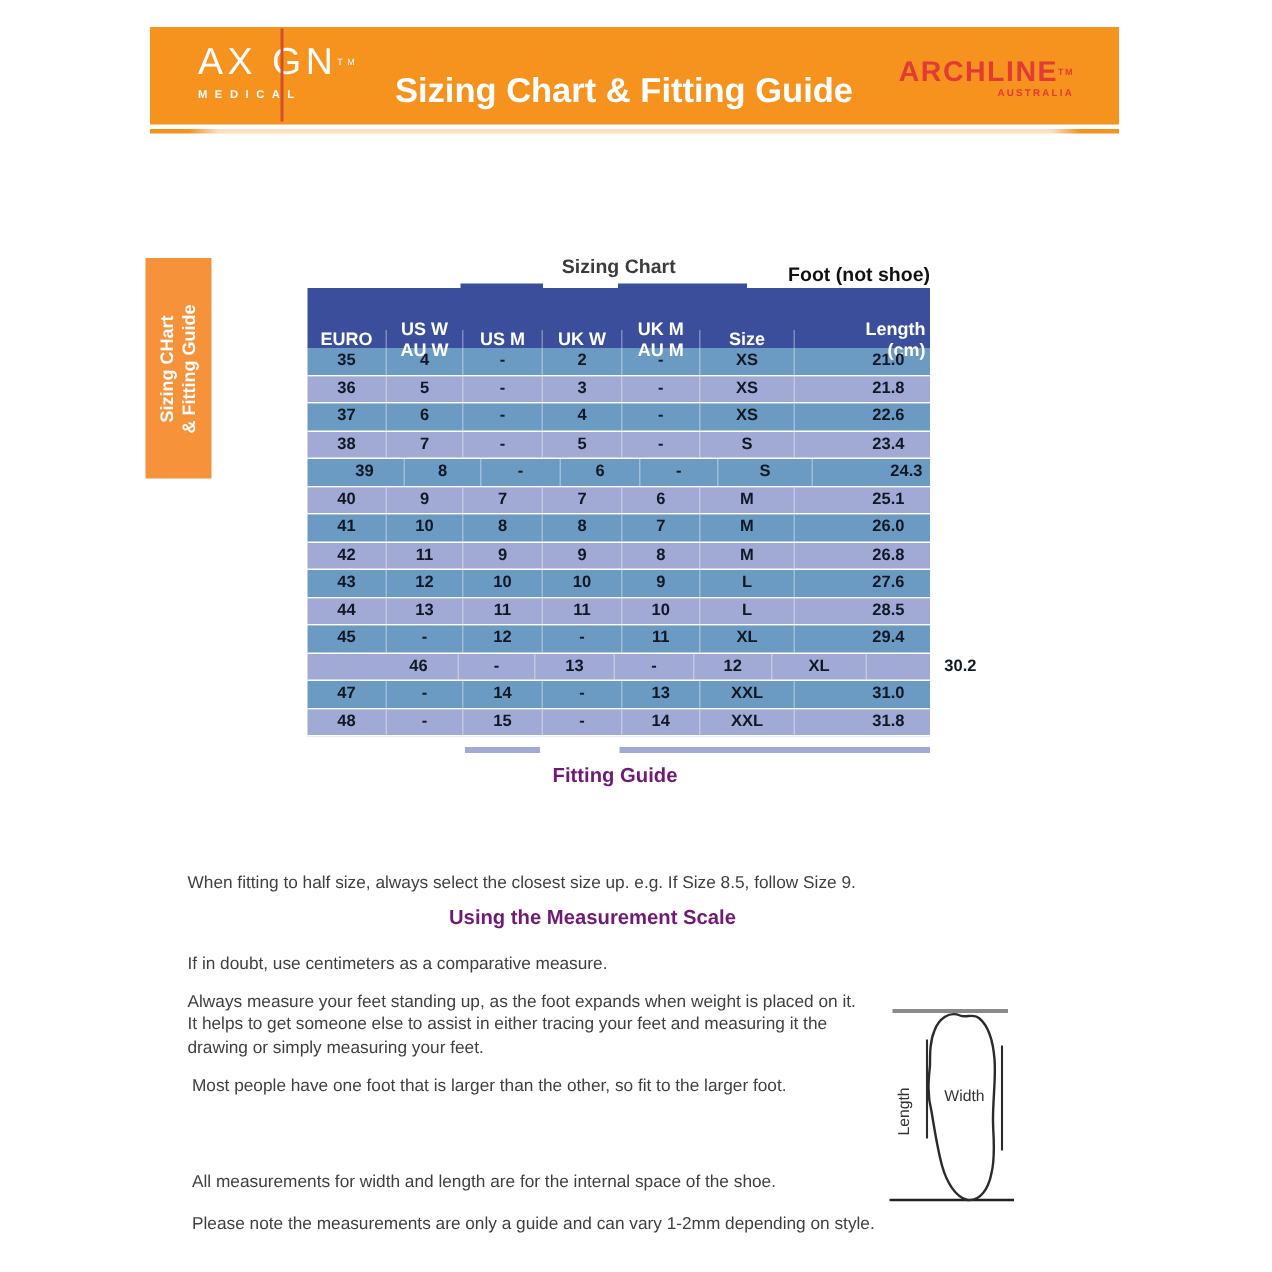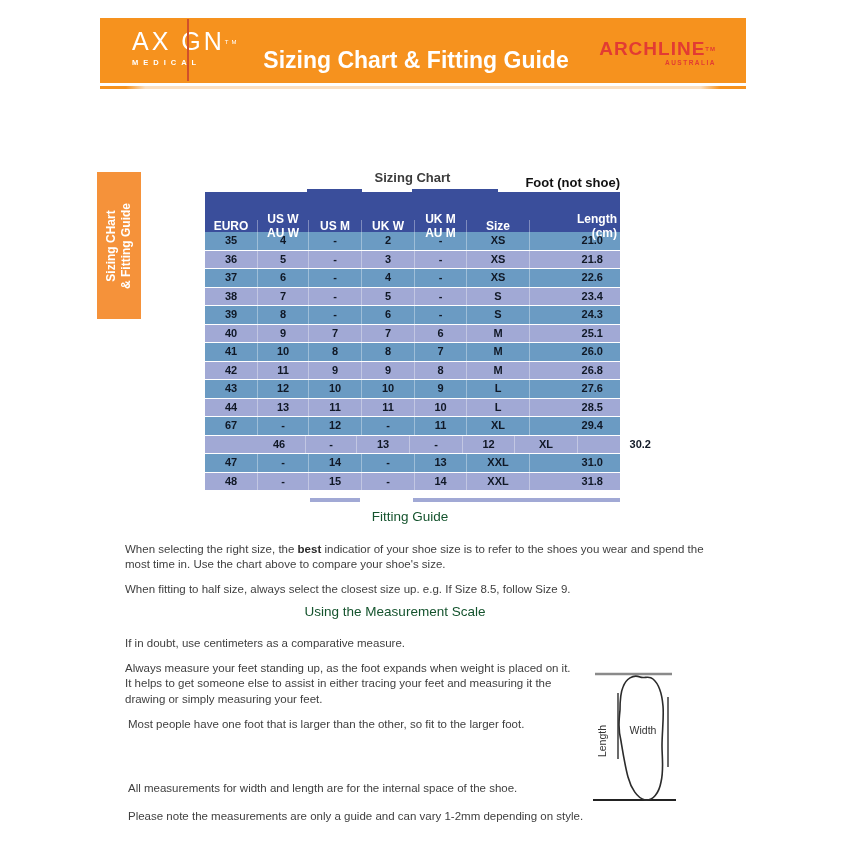--- a/index.html
+++ b/index.html
@@ -46,21 +46,21 @@
   .t-row.lav{background:#A1A9D5;}
   .t-row .cell{font-size:11px;font-weight:bold;color:#101826;line-height:17.5px;text-align:center;}
   .t-row .cell.len{text-align:right;padding-right:22px;box-sizing:border-box;}
   .cell{flex:0 0 auto;border-left:1px solid rgba(255,255,255,0.35);}
   .cell:first-child{border-left:none;}
   .bump{position:absolute;height:4px;}
   .bump.top{background:#3A4E9B;top:-3px;height:3px;}
   .bump.bot{background:#A1A9D5;top:306px;}
 
   
-  .h2{position:absolute;text-align:center;font-size:13.5px;font-weight:normal;color:#14532d;}
+  .h2{position:absolute;text-align:center;font-size:13.5px;font-weight:bold;color:#701a75;}
   .para{position:absolute;font-size:11.5px;line-height:15.5px;color:#3f3f3f;}
   .bold{font-weight:bold;color:#2b2b2b;}
 
   
   .foot-diagram{position:absolute;left:592px;top:663px;width:150px;height:145px;}
 </style>
 </head>
 <body>
 
 <div class="page">
@@ -151,21 +151,21 @@
         <div class="t-row lav">
           <div class="cell" style="width: 52px;">38</div>
           <div class="cell" style="width: 50px;">7</div>
           <div class="cell" style="width: 52px;">-</div>
           <div class="cell" style="width: 52px;">5</div>
           <div class="cell" style="width: 51px;">-</div>
           <div class="cell" style="width: 62px;">S</div>
           <div class="cell len" style="width: 96px;">23.4</div>
         </div>
         <div class="t-row steel">
-          <div class="cell" style="width: 52px;">39</div>
+          <div class="cell" style="width: 52px; padding-left: 12px;">39</div>
           <div class="cell" style="width: 50px;">8</div>
           <div class="cell" style="width: 52px;">-</div>
           <div class="cell" style="width: 52px;">6</div>
           <div class="cell" style="width: 51px;">-</div>
           <div class="cell" style="width: 62px;">S</div>
           <div class="cell len" style="width: 96px;">24.3</div>
         </div>
         <div class="t-row lav">
           <div class="cell" style="width: 52px;">40</div>
           <div class="cell" style="width: 50px;">9</div>
@@ -205,21 +205,21 @@
         <div class="t-row lav">
           <div class="cell" style="width: 52px;">44</div>
           <div class="cell" style="width: 50px;">13</div>
           <div class="cell" style="width: 52px;">11</div>
           <div class="cell" style="width: 52px;">11</div>
           <div class="cell" style="width: 51px;">10</div>
           <div class="cell" style="width: 62px;">L</div>
           <div class="cell len" style="width: 96px;">28.5</div>
         </div>
         <div class="t-row steel">
-          <div class="cell" style="width: 52px;">67</div>
+          <div class="cell" style="width: 52px;">45</div>
           <div class="cell" style="width: 50px;">-</div>
           <div class="cell" style="width: 52px;">12</div>
           <div class="cell" style="width: 52px;">-</div>
           <div class="cell" style="width: 51px;">11</div>
           <div class="cell" style="width: 62px;">XL</div>
           <div class="cell len" style="width: 96px;">29.4</div>
         </div>
         <div class="t-row lav">
           <div class="cell" style="width: 52px; padding-left: 48px;">46</div>
           <div class="cell" style="width: 50px;">-</div>
@@ -246,21 +246,20 @@
           <div class="cell" style="width: 51px;">14</div>
           <div class="cell" style="width: 62px;">XXL</div>
           <div class="cell len" style="width: 96px;">31.8</div>
         </div>
       </div>
     <div class="bump bot" style="left:105px;width:50px"></div>
     <div class="bump bot" style="left:208px;width:207px"></div>
   </div>
 
   <div class="h2" style="left:125px;top:509px;width:570px">Fitting Guide</div>
-  <p class="para" style="left:125px;top:530px;width:592px"><span>When selecting the right size, the </span><span class="bold">best</span><span> indicatior of your shoe size is to refer to the shoes you wear and spend the most time in. Use the chart above to compare your shoe's size.</span></p>
   <p class="para" style="left:125px;top:570px;width:592px">When fitting to half size, always select the closest size up. e.g. If Size 8.5, follow Size 9.</p>
 
   <div class="h2" style="left:125px;top:604px;width:540px">Using the Measurement Scale</div>
   <p class="para" style="left:125px;top:624px;width:560px">If in doubt, use centimeters as a comparative measure.</p>
   <p class="para" style="left:125px;top:649px;width:452px">Always measure your feet standing up, as the foot expands when weight is placed on it. It helps to get someone else to assist in either tracing your feet and measuring it the drawing or simply measuring your feet.</p>
   <p class="para" style="left:128px;top:705px;width:470px">Most people have one foot that is larger than the other, so fit to the larger foot.</p>
   <p class="para" style="left:128px;top:769px;width:480px">All measurements for width and length are for the internal space of the shoe.</p>
   <p class="para" style="left:128px;top:797px;width:460px">Please note the measurements are only a guide and can vary 1-2mm depending on style.</p>
 
   <svg class="foot-diagram" viewBox="0 0 150 145" xmlns="http://www.w3.org/2000/svg">

